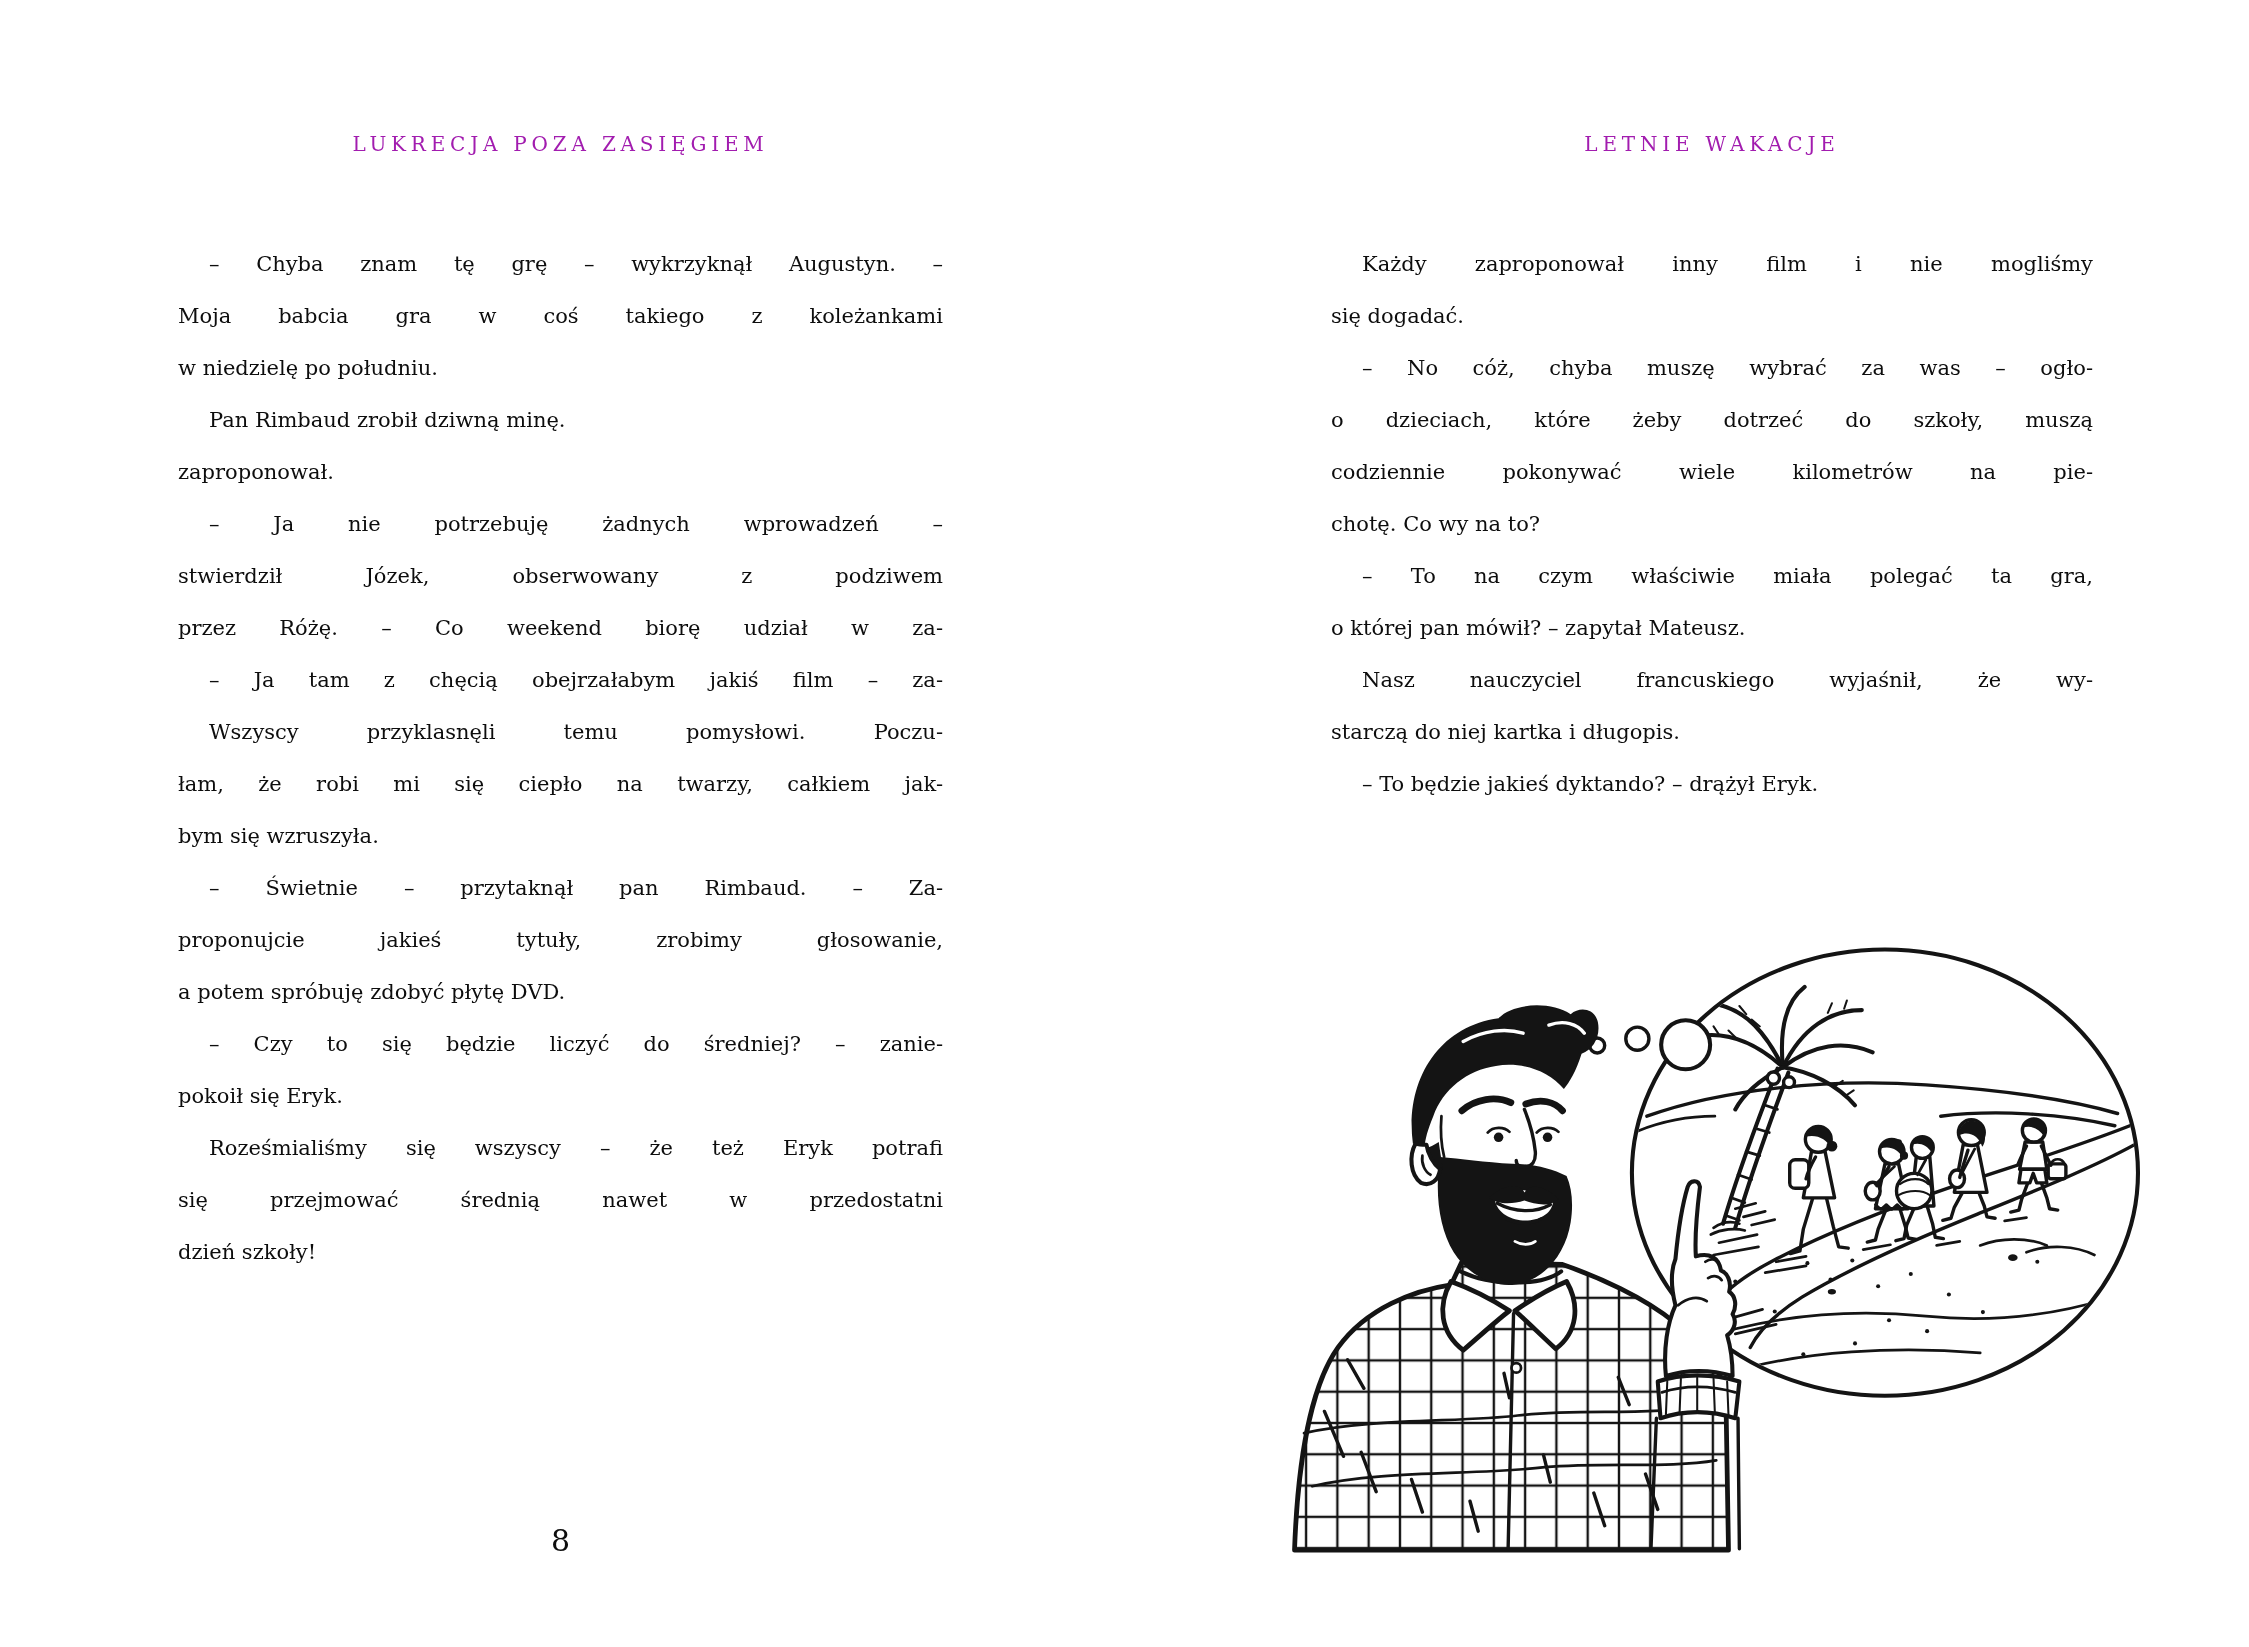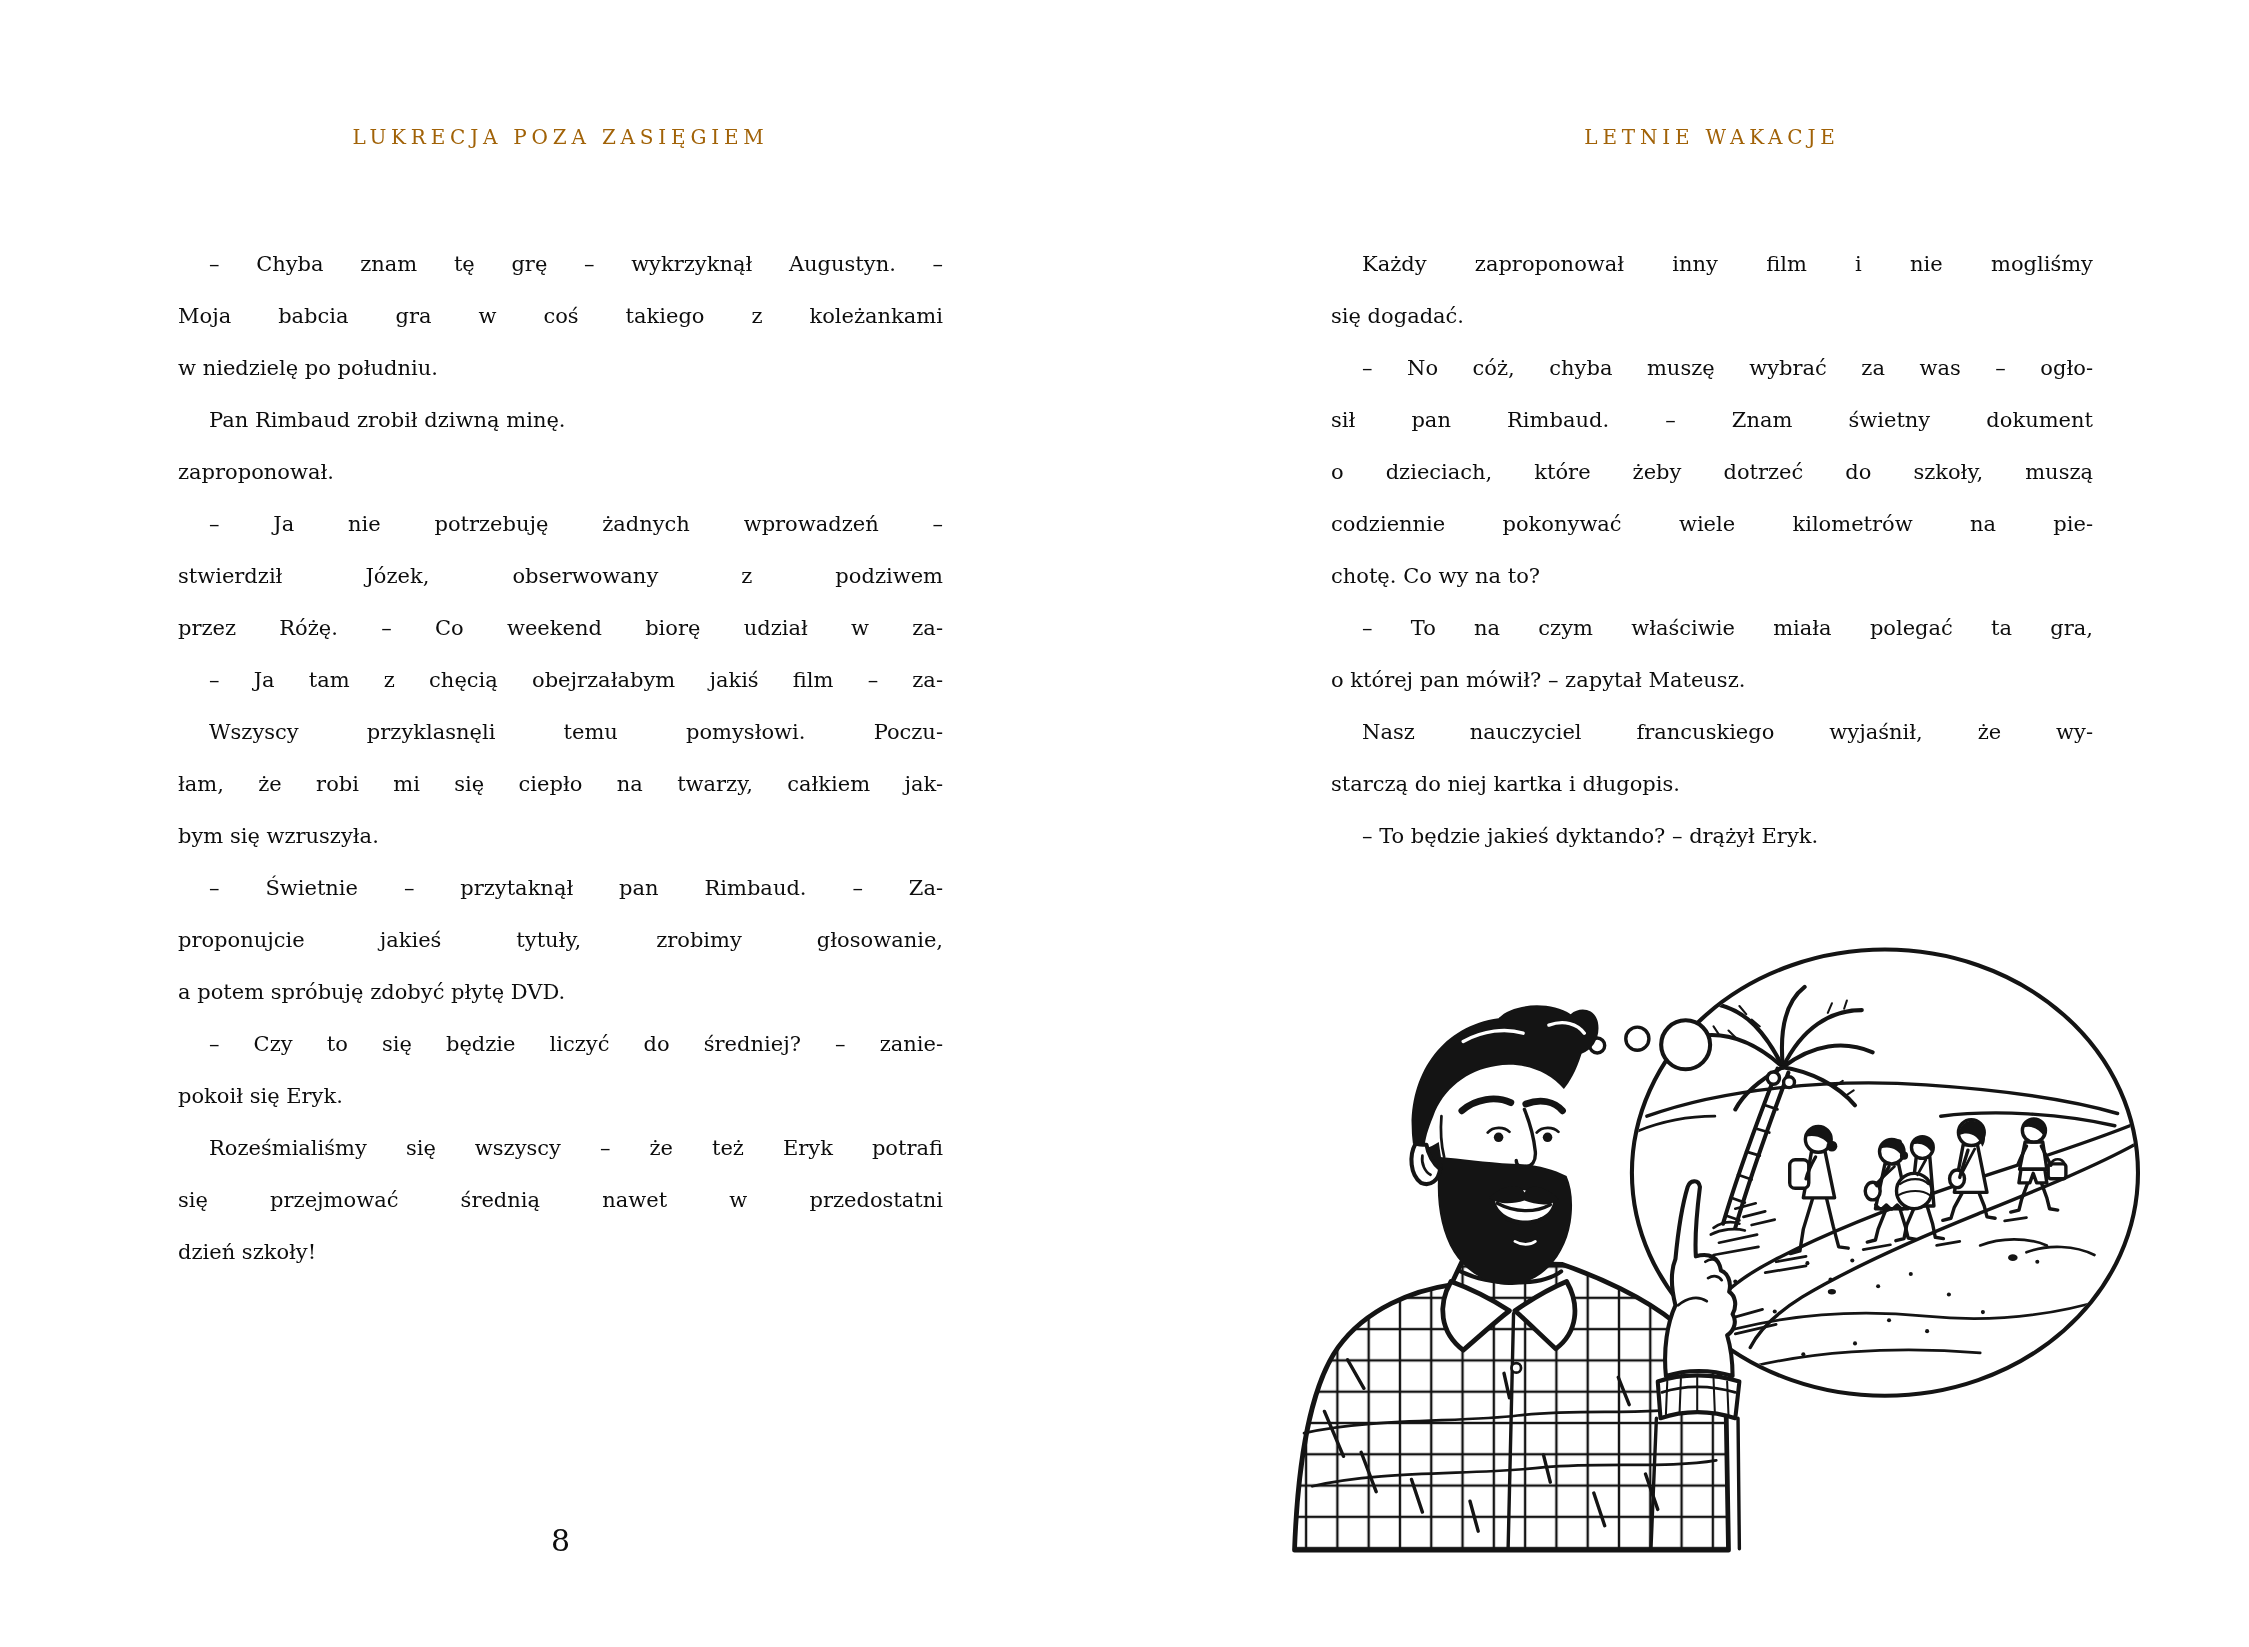--- a/index.html
+++ b/index.html
@@ -1,22 +1,22 @@
 <!DOCTYPE html>
 <html style="font-size:11px"><head>
 <meta charset="utf-8">
 <style>
   html,body{margin:0;padding:0;background:#e8e8e8;}
   .spread{
     position:relative;width:2250px;height:1647px;background:#ffffff;
     font-family:"DejaVu Serif","Liberation Serif",serif;color:#0d0d0d;overflow:hidden;
   }
   .running-header{
-    position:absolute;top:125px;font-size:20px;letter-spacing:4.8px;
-    color:#a16207;text-align:center;white-space:nowrap;
+    position:absolute;top:132px;font-size:20px;letter-spacing:4.8px;
+    color:#a21caf;text-align:center;white-space:nowrap;
   }
   .running-header.left{left:178px;width:765px;}
   .running-header.right{left:1331px;width:762px;}
   .col{position:absolute;top:238px;font-size:21px;}
   .col.left{left:178px;width:765px;}
   .col.right{left:1331px;width:762px;}
   .line{height:52px;line-height:52px;white-space:normal;}
   .line.just{text-align:justify;text-align-last:justify;}
   .line.ind{text-indent:31px;}
   .pageno{
@@ -55,21 +55,20 @@
       <div class="line just ind">– Czy to się będzie liczyć do średniej? – zanie-</div>
       <div class="line">pokoił się Eryk.</div>
       <div class="line just ind">Roześmialiśmy się wszyscy – że też Eryk potrafi</div>
       <div class="line just">się przejmować średnią nawet w przedostatni</div>
       <div class="line">dzień szkoły!</div>
     </div>
   <div class="col right">
       <div class="line just ind">Każdy zaproponował inny film i nie mogliśmy</div>
       <div class="line">się dogadać.</div>
       <div class="line just ind">– No cóż, chyba muszę wybrać za was – ogło-</div>
-      <div class="line just">sił pan Rimbaud. – Znam świetny dokument</div>
       <div class="line just">o dzieciach, które żeby dotrzeć do szkoły, muszą</div>
       <div class="line just">codziennie pokonywać wiele kilometrów na pie-</div>
       <div class="line">chotę. Co wy na to?</div>
       <div class="line just ind">– To na czym właściwie miała polegać ta gra,</div>
       <div class="line">o której pan mówił? – zapytał Mateusz.</div>
       <div class="line just ind">Nasz nauczyciel francuskiego wyjaśnił, że wy-</div>
       <div class="line">starczą do niej kartka i długopis.</div>
       <div class="line ind">– To będzie jakieś dyktando? – drążył Eryk.</div>
     </div>
 

